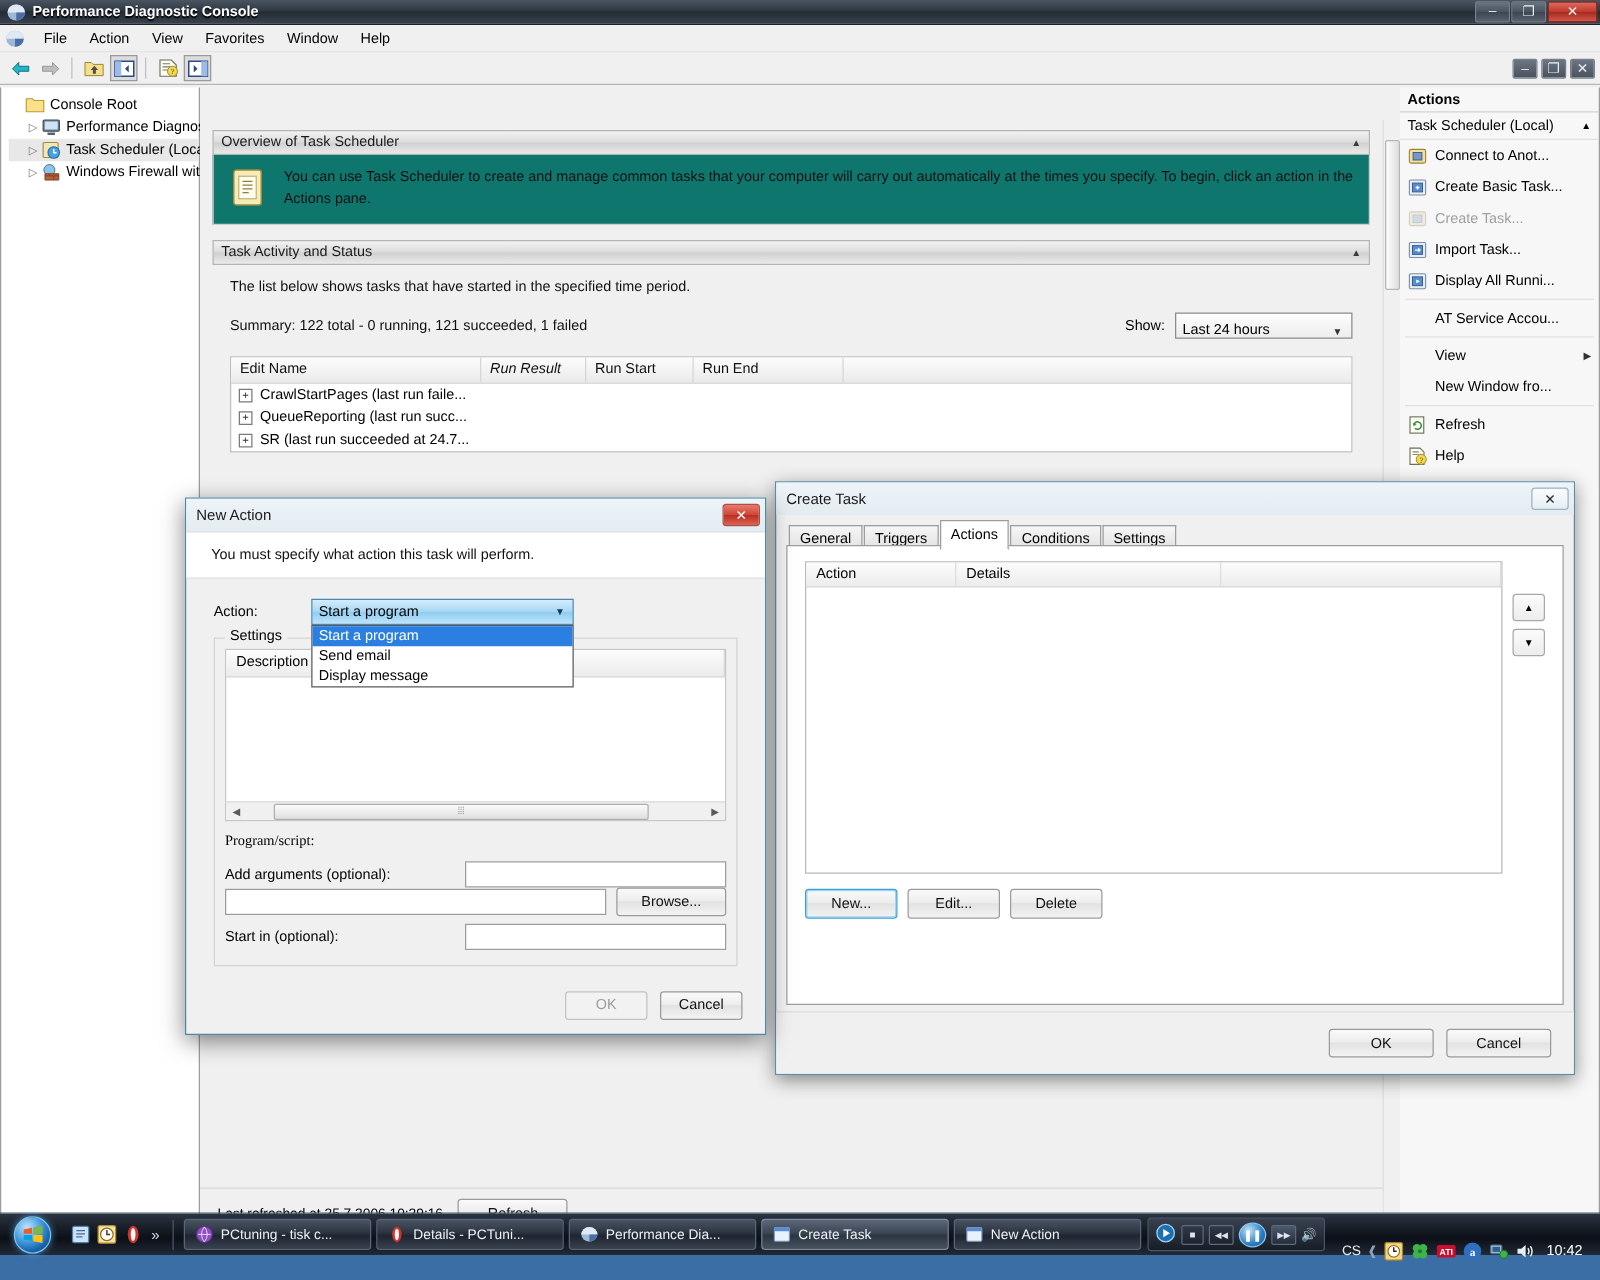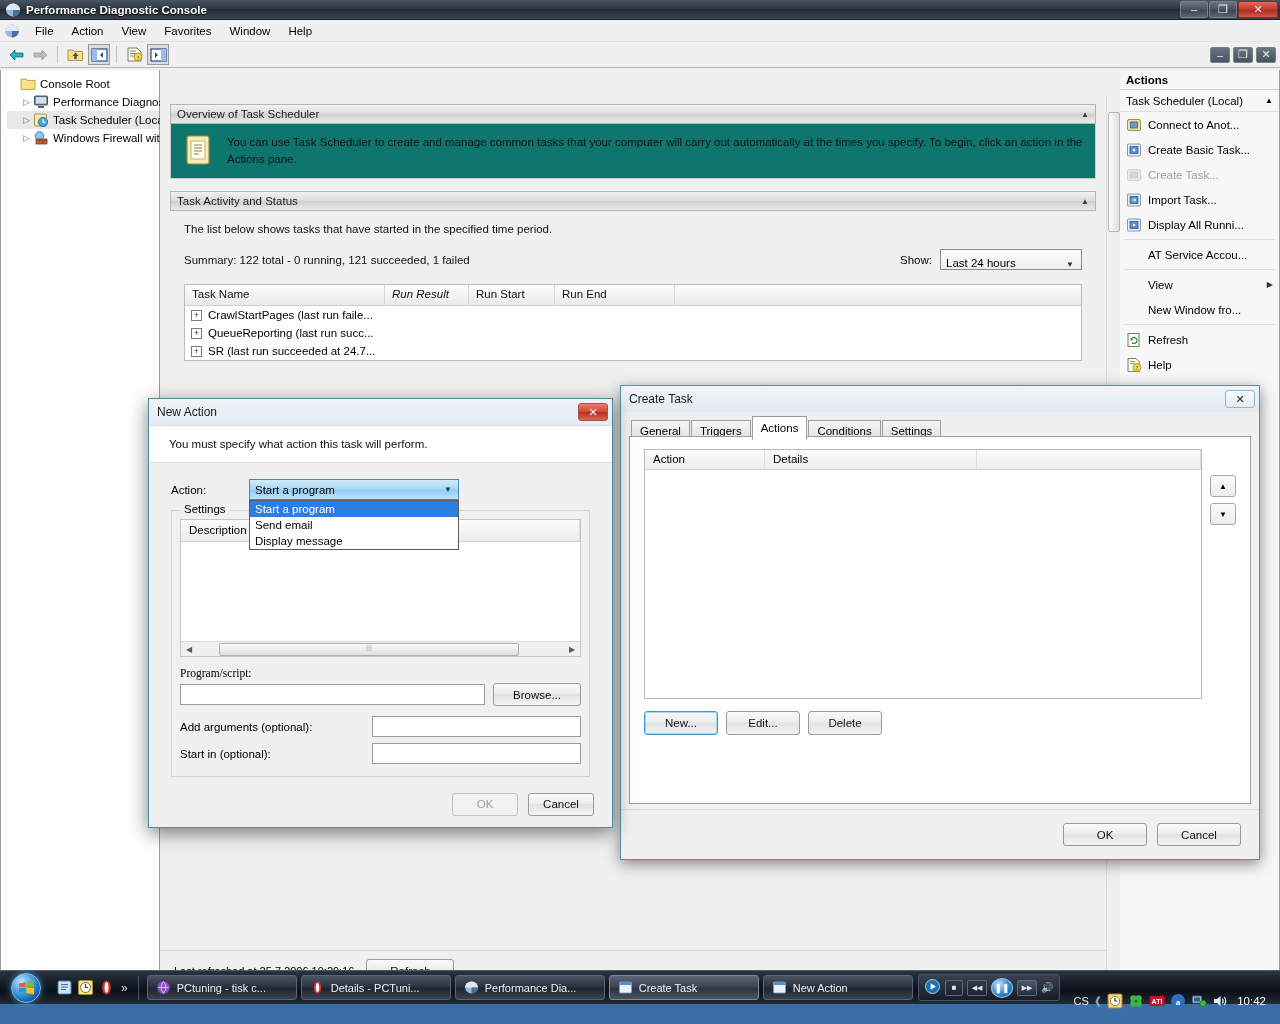--- a/index.html
+++ b/index.html
@@ -482,21 +482,21 @@
               <span class="activity-line" style="margin:0;">Summary: 122 total - 0 running, 121 succeeded, 1 failed</span>
               <span class="show-label">Show:</span>
               <span class="combo">
                 <span>Last 24 hours</span>
                 <span class="arrow">▼</span>
               </span>
             </div>
 
             <div class="task-table">
               <div class="tt-head">
-                <div class="tt-th" style="width:200px;">Task Name</div>
+                <div class="tt-th" style="width:200px;">Edit Name</div>
                 <div class="tt-th" style="width:84px;font-style:italic;">Run Result</div>
                 <div class="tt-th" style="width:86px;">Run Start</div>
                 <div class="tt-th" style="width:120px;">Run End</div>
               </div>
               <div class="tt-row">
                 <span class="tt-plus">+</span>
                 <span>CrawlStartPages (last run faile...</span>
               </div>
               <div class="tt-row">
                 <span class="tt-plus">+</span>
@@ -706,28 +706,28 @@
           <div class="desc-hscroll">
             <div class="sb-arrow">◀</div>
             <div style="flex:1; position:relative; height:13px;">
               <div class="desc-thumb">⦙⦙⦙</div>
             </div>
             <div class="sb-arrow">▶</div>
           </div>
         </div>
 
         <div class="field-label">Program/script:</div>
+        <div style="display:flex; align-items:center; margin-top:10px;">
+          <span style="width:192px; font-size:11.5px;">Add arguments (optional):</span>
+          <div class="input" style="flex:1;"></div>
+        </div>
+
         <div style="display:flex; gap:8px; align-items:center;">
           <div class="input" style="flex:1;"></div>
           <div class="btn" style="min-width:88px;">Browse...</div>
-        </div>
-
-        <div style="display:flex; align-items:center; margin-top:10px;">
-          <span style="width:192px; font-size:11.5px;">Add arguments (optional):</span>
-          <div class="input" style="flex:1;"></div>
         </div>
 
         <div style="display:flex; align-items:center; margin-top:6px;">
           <span style="width:192px; font-size:11.5px;">Start in (optional):</span>
           <div class="input" style="flex:1;"></div>
         </div>
       </div>
     </div>
 
     <div class="na-footer">

